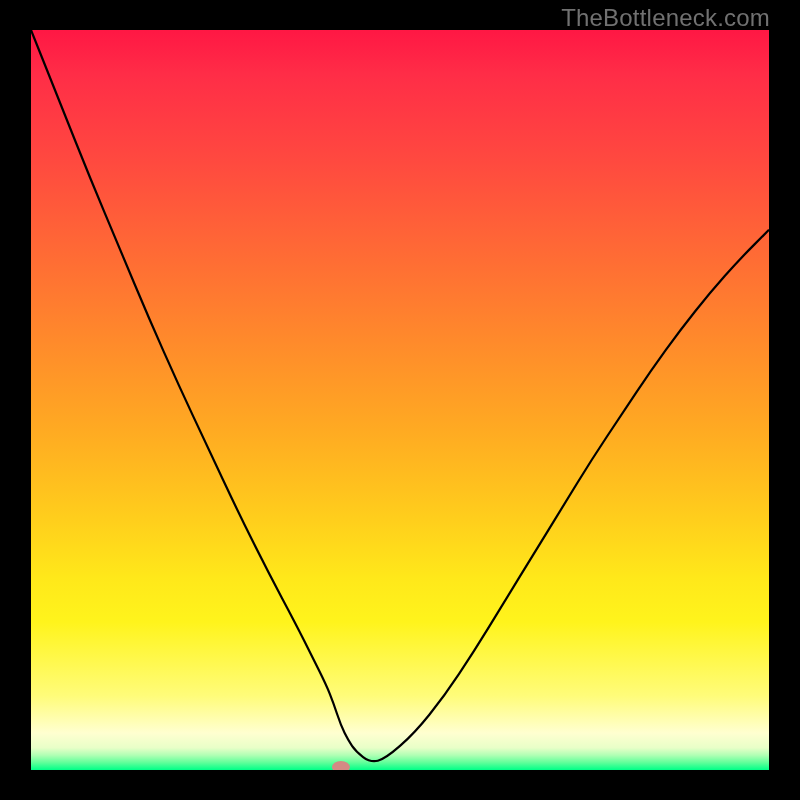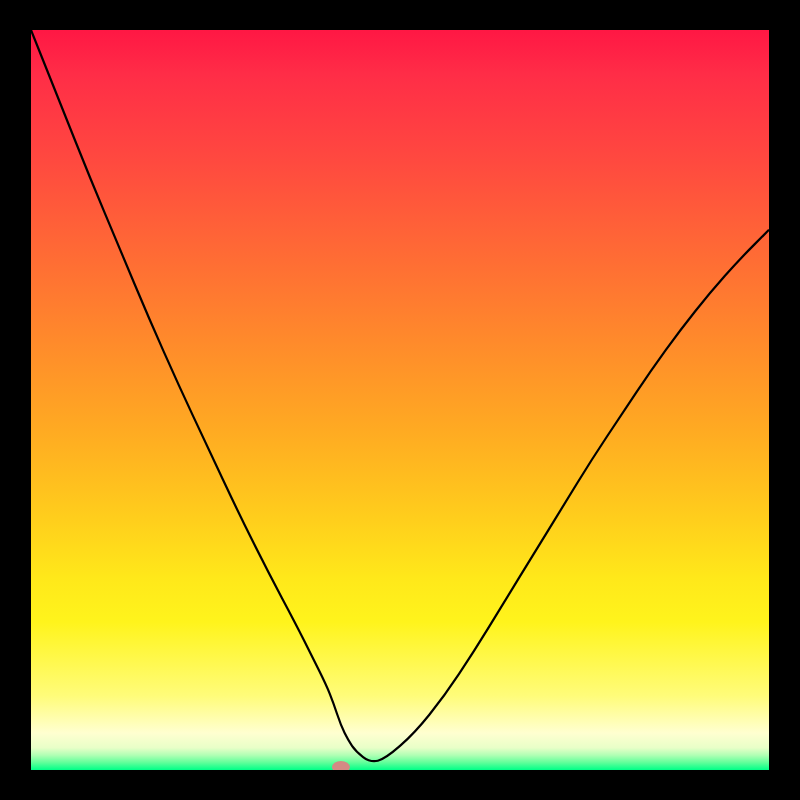--- a/index.html
+++ b/index.html
@@ -75,20 +75,21 @@
     font-size: 24px;
     font-weight: 500;
     color: #717171;
     letter-spacing: 0.2px;
   }
 </style>
 </head>
 <body>
 
 <div class="frame">
+  <div class="watermark">TheBottleneck.com</div>
 
   <div class="plot-area">
     <div class="gradient"></div>
     <svg class="curve-svg" viewBox="0 0 738 740" preserveAspectRatio="none">
       <path id="curve-path" class="curve-path" d="M 0 0 Q 0 0 14.76 37 Q 29.52 74 44.28 111 Q 59.04 148 73.8 183.15000000000003 Q 88.56 218.30000000000007 103.32 253.45000000000005 Q 118.08 288.6 132.84 321.9 Q 147.6 355.2 162.36 386.65 Q 177.12 418.1 191.88 449.55 Q 206.64000000000001 481 221.4 510.6 Q 236.16 540.2 250.92000000000002 567.95 Q 265.68 595.7 273.06 610.5 Q 280.44 625.3 287.82 640.0999999999999 Q 295.2 654.9 298.89 664.15 Q 302.58 673.4 306.27 684.5 Q 309.96 695.6 313.65 703 Q 317.34 710.4 321.03 715.95 Q 324.72 721.5 332.1 727.05 Q 339.48 732.6 346.86 730.75 Q 354.24 728.9 369 715.95 Q 383.76 703 398.52 684.5 Q 413.28000000000003 666 428.04 643.8 Q 442.8 621.6 457.56 597.55 Q 472.32 573.5 487.08000000000004 549.45 Q 501.84000000000003 525.4 516.6 501.35 Q 531.36 477.3 546.12 453.25 Q 560.88 429.2 575.64 407 Q 590.4 384.8 605.16 362.6 Q 619.92 340.4 634.6800000000001 320.05 Q 649.44 299.70000000000005 664.2 281.20000000000005 Q 678.96 262.7 693.72 246.05 Q 708.48 229.40000000000003 723.24 214.60000000000005 T 738 199.80000000000007"></path>
       <ellipse id="min-dot" class="minimum-dot" cx="309.96" cy="737.04" rx="9" ry="6"></ellipse>
     </svg>
   </div>
 </div>
 

